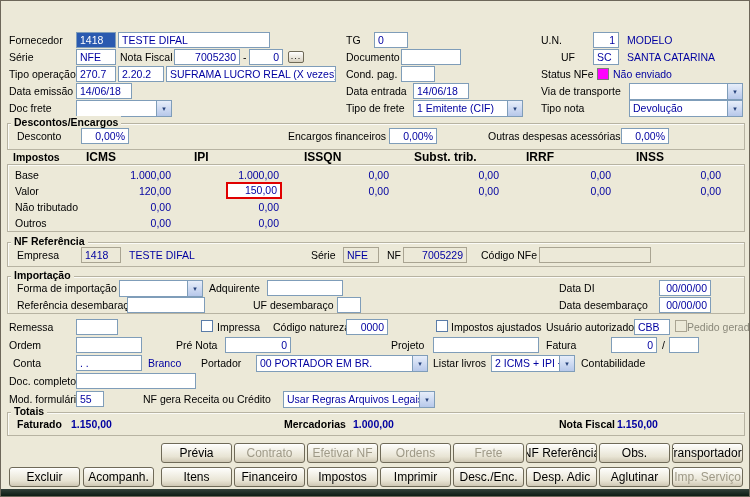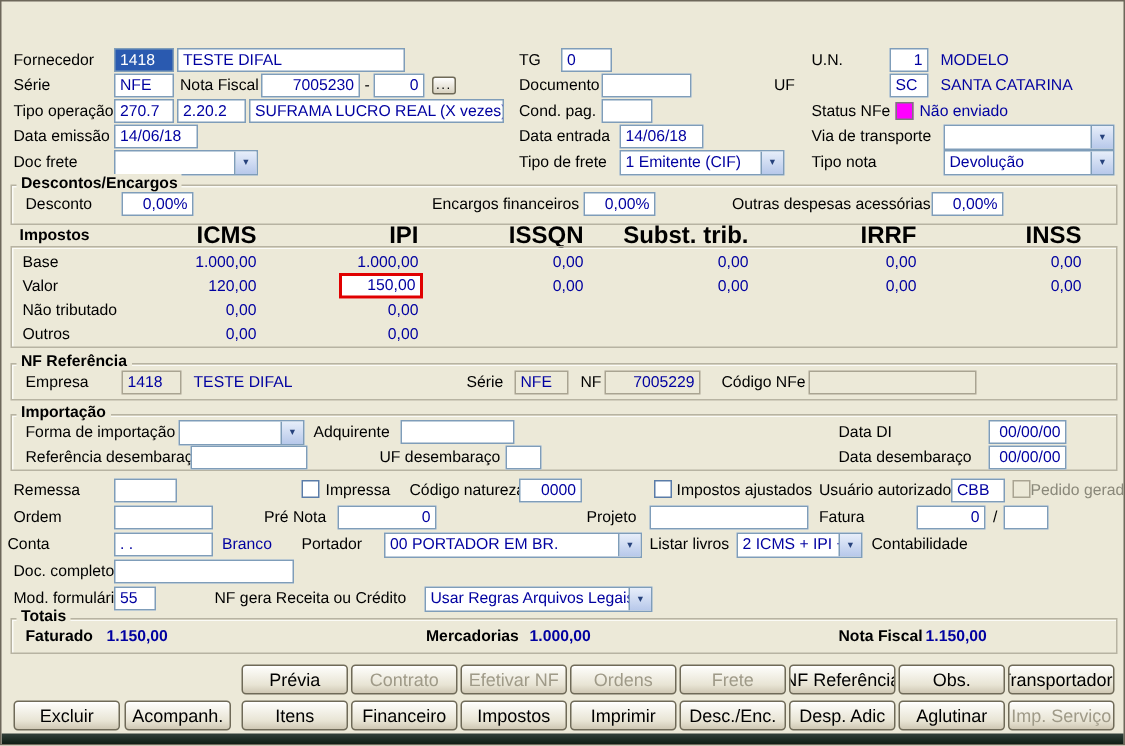--- a/index.html
+++ b/index.html
@@ -25,21 +25,21 @@
   .tb.sel{background:#2a5ab0;color:#fff}
   .tb.red{border:2px solid #e00000;height:17px;line-height:13px}
   .combo{position:absolute;height:17px;background:#fff;border:1px solid #7f9db9;font-size:10.5px;line-height:15px;color:#0000a0;padding:0 17px 0 3px;white-space:nowrap;overflow:hidden}
   .carr{position:absolute;right:0;top:0;bottom:0;width:15px;background:linear-gradient(#e7eefa,#b7c8ea);border-left:1px solid #7f9db9;color:#26427c;font-size:7px;display:flex;align-items:center;justify-content:center}
   .chk{position:absolute;width:12px;height:12px;background:#fff;border:1px solid #5a7ca8}
   .chk.dis{background:#ece9d8;border-color:#a9a492}
   .ind{position:absolute;width:12px;height:12px;border:1px solid #7a7a7a}
   .grp{position:absolute;border:1px solid #b7b3a2;box-shadow:inset 1px 1px 0 rgba(255,255,255,.8)}
   .leg{position:absolute;font-size:10.5px;font-weight:bold;background:#ece9d8;padding:0 3px;line-height:13px;white-space:nowrap}
   .cell{position:absolute;width:85px;text-align:right;font-size:10.5px;color:#0000a0;line-height:13px}
-  .chead{position:absolute;width:85px;text-align:right;font-size:16px;font-weight:bold;color:#000;line-height:13px}
+  .chead{position:absolute;width:85px;text-align:left;font-size:12px;font-weight:bold;color:#000;line-height:13px}
   .valb{position:absolute;font-size:10.5px;font-weight:bold;color:#0000a0;line-height:13px;white-space:nowrap}
   .btn{position:absolute;height:20px;width:71px;border:1px solid #6f6a58;border-radius:3px;background:linear-gradient(#fefefc,#e8e4d4 70%,#cfc8b4);font-size:12px;display:flex;align-items:center;justify-content:center;white-space:nowrap;overflow:hidden;color:#000;box-shadow:inset 0 1px 0 #fff;cursor:default}
   .btn.dis{color:#9f9a88}
   .mini{position:absolute;width:16px;height:12px;border:1px solid #6f6a58;border-radius:2px;background:linear-gradient(#fff,#d8d2c0);font-size:9px;line-height:9px;text-align:center;letter-spacing:1px;color:#000}
   .strip{position:absolute;left:0;bottom:0;width:750px;height:7px;background:linear-gradient(#32403a,#0e1d14)}
 </style>
 </head>
 <body>
 
 <div class="window">
@@ -56,21 +56,21 @@
 
   <div class="lb" style="left:8px;top:50px">Série</div>
   <div class="tb" style="left:75px;top:48px;width:40px">NFE</div>
   <div class="lb" style="left:119px;top:50px">Nota Fiscal</div>
   <div class="tb r" style="left:173px;top:48px;width:66px">7005230</div>
   <div class="lb" style="left:242px;top:50px">-</div>
   <div class="tb r" style="left:248px;top:48px;width:34px">0</div>
   <div class="mini" style="left:287px;top:50px">...</div>
   <div class="lb" style="left:345px;top:50px">Documento</div>
   <div class="tb" style="left:400px;top:48px;width:60px"></div>
-  <div class="lb" style="left:515px;top:50px">UF</div>
+  <div class="lb" style="left:560px;top:50px">UF</div>
   <div class="tb" style="left:592px;top:48px;width:26px">SC</div>
   <div class="lb nav" style="left:626px;top:50px">SANTA CATARINA</div>
 
   <div class="lb" style="left:8px;top:67px">Tipo operação</div>
   <div class="tb" style="left:75px;top:65px;width:40px">270.7</div>
   <div class="tb" style="left:117px;top:65px;width:46px">2.20.2</div>
   <div class="tb" style="left:165px;top:65px;width:170px">SUFRAMA LUCRO REAL (X vezes)</div>
   <div class="lb" style="left:345px;top:67px">Cond. pag.</div>
   <div class="tb" style="left:400px;top:65px;width:34px"></div>
   <div class="lb" style="left:540px;top:67px">Status NFe</div>
@@ -192,21 +192,21 @@
   <div class="tb" style="left:75px;top:336px;width:66px"></div>
   <div class="lb" style="left:175px;top:338px">Pré Nota</div>
   <div class="tb r" style="left:224px;top:336px;width:66px">0</div>
   <div class="lb it" style="left:390px;top:338px">Projeto</div>
   <div class="tb" style="left:432px;top:336px;width:106px"></div>
   <div class="lb" style="left:545px;top:338px">Fatura</div>
   <div class="tb r" style="left:610px;top:336px;width:46px">0</div>
   <div class="lb" style="left:661px;top:338px">/</div>
   <div class="tb" style="left:668px;top:336px;width:30px"></div>
 
-  <div class="lb it" style="left:4px;top:356px">Conta</div>
+  <div class="lb it" style="left:12px;top:356px">Conta</div>
   <div class="tb" style="left:75px;top:354px;width:66px">.  .</div>
   <div class="lb nav" style="left:147px;top:356px">Branco</div>
   <div class="lb it" style="left:200px;top:356px">Portador</div>
   <div class="combo" style="left:255px;top:354px;width:172px">
     <span>00 PORTADOR EM BR.</span>
     <span class="carr">▾</span>
   </div>
   <div class="lb" style="left:432px;top:356px">Listar livros</div>
   <div class="combo" style="left:490px;top:354px;width:84px">
     <span>2 ICMS + IPI + ISS</span>

